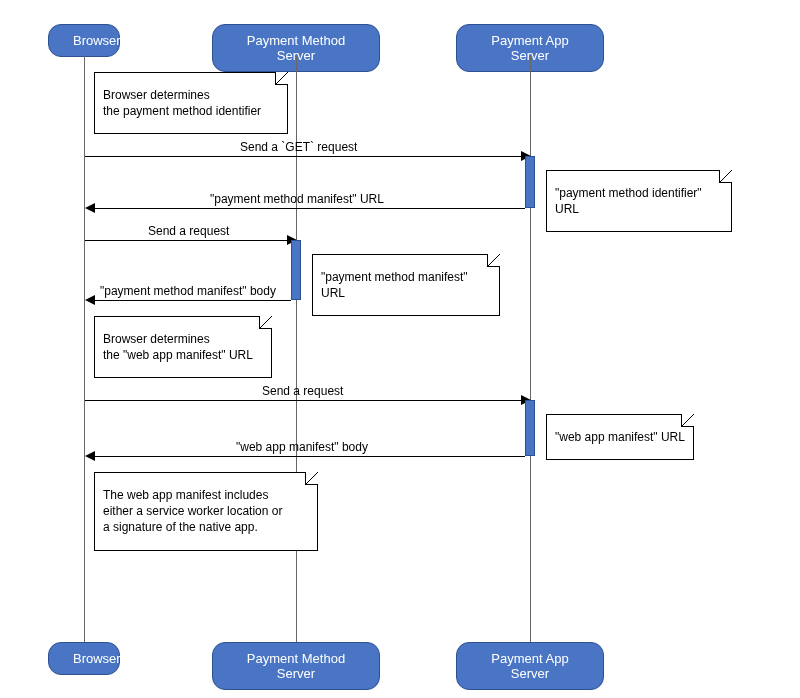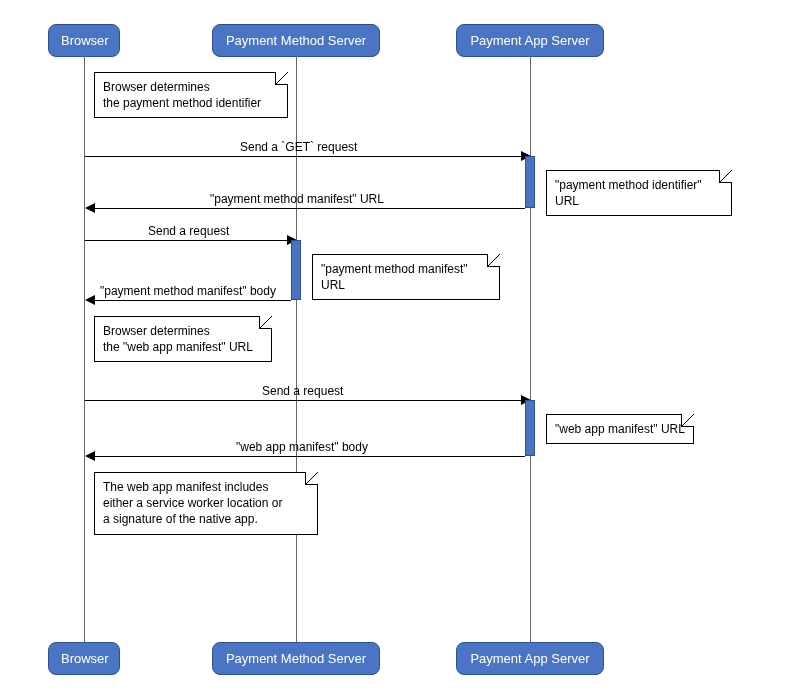--- a/index.html
+++ b/index.html
@@ -11,41 +11,41 @@
     background: #fff;
     width: 800px;
     height: 698px;
     position: relative;
   }
   .participant {
     position: absolute;
     background: #4a75c4;
     color: #fff;
     border: 1px solid #2d5090;
-    border-radius: 8px;
-    padding: 8px 12px;
+    border-radius: 13px;
+    padding: 8px 24px;
     text-align: center;
     font-size: 13px;
   }
   .lifeline {
     position: absolute;
     width: 1px;
     border-left: 1px solid #666;
   }
   .activation {
     position: absolute;
     background: #4a75c4;
     border: 1px solid #2d5090;
     width: 10px;
   }
   .note {
     position: absolute;
     background: #fff;
     border: 1px solid #000;
-    padding: 6px 8px;
+    padding: 14px 8px;
     font-size: 12px;
     line-height: 1.35;
   }
   .note::after {
     content: "";
     position: absolute;
     top: -1px;
     right: -1px;
     width: 12px;
     height: 12px;

